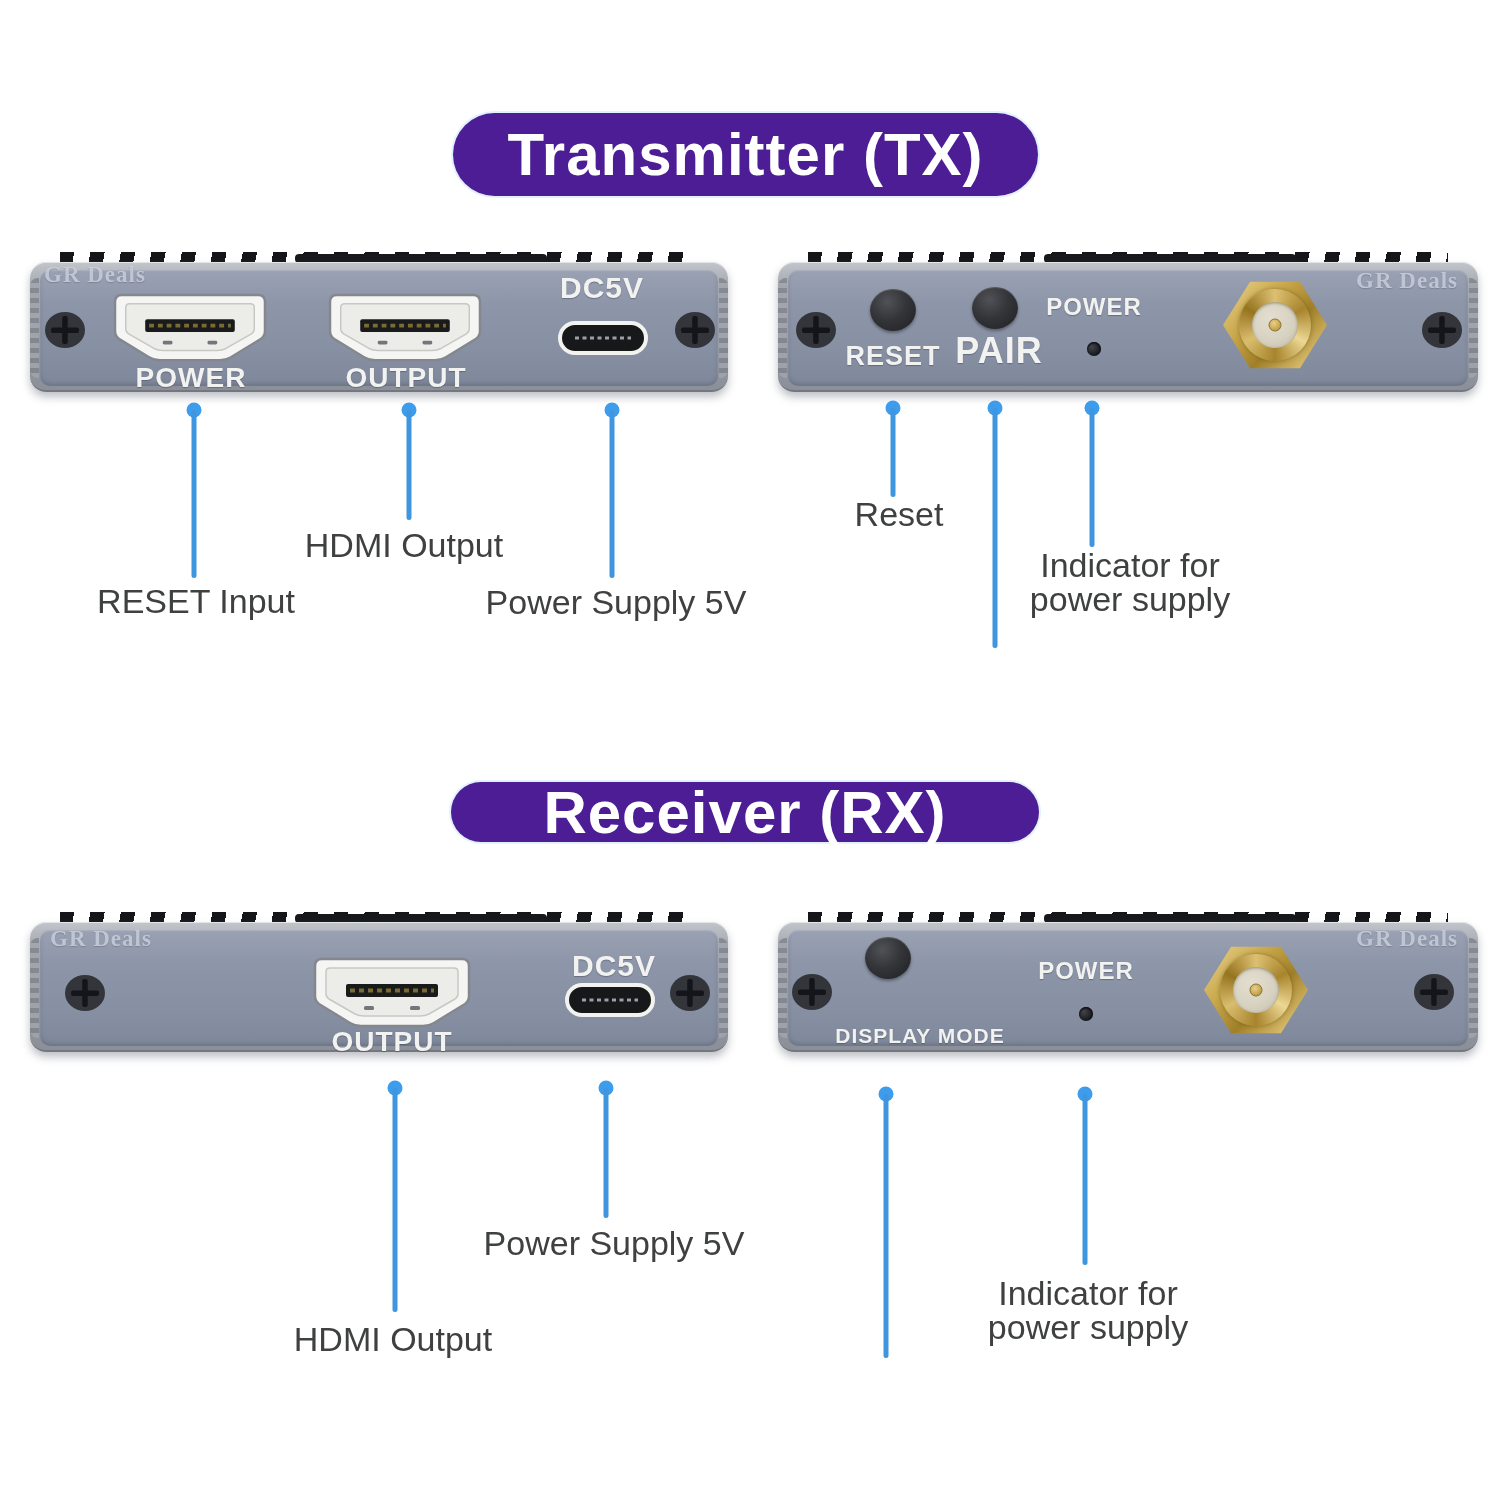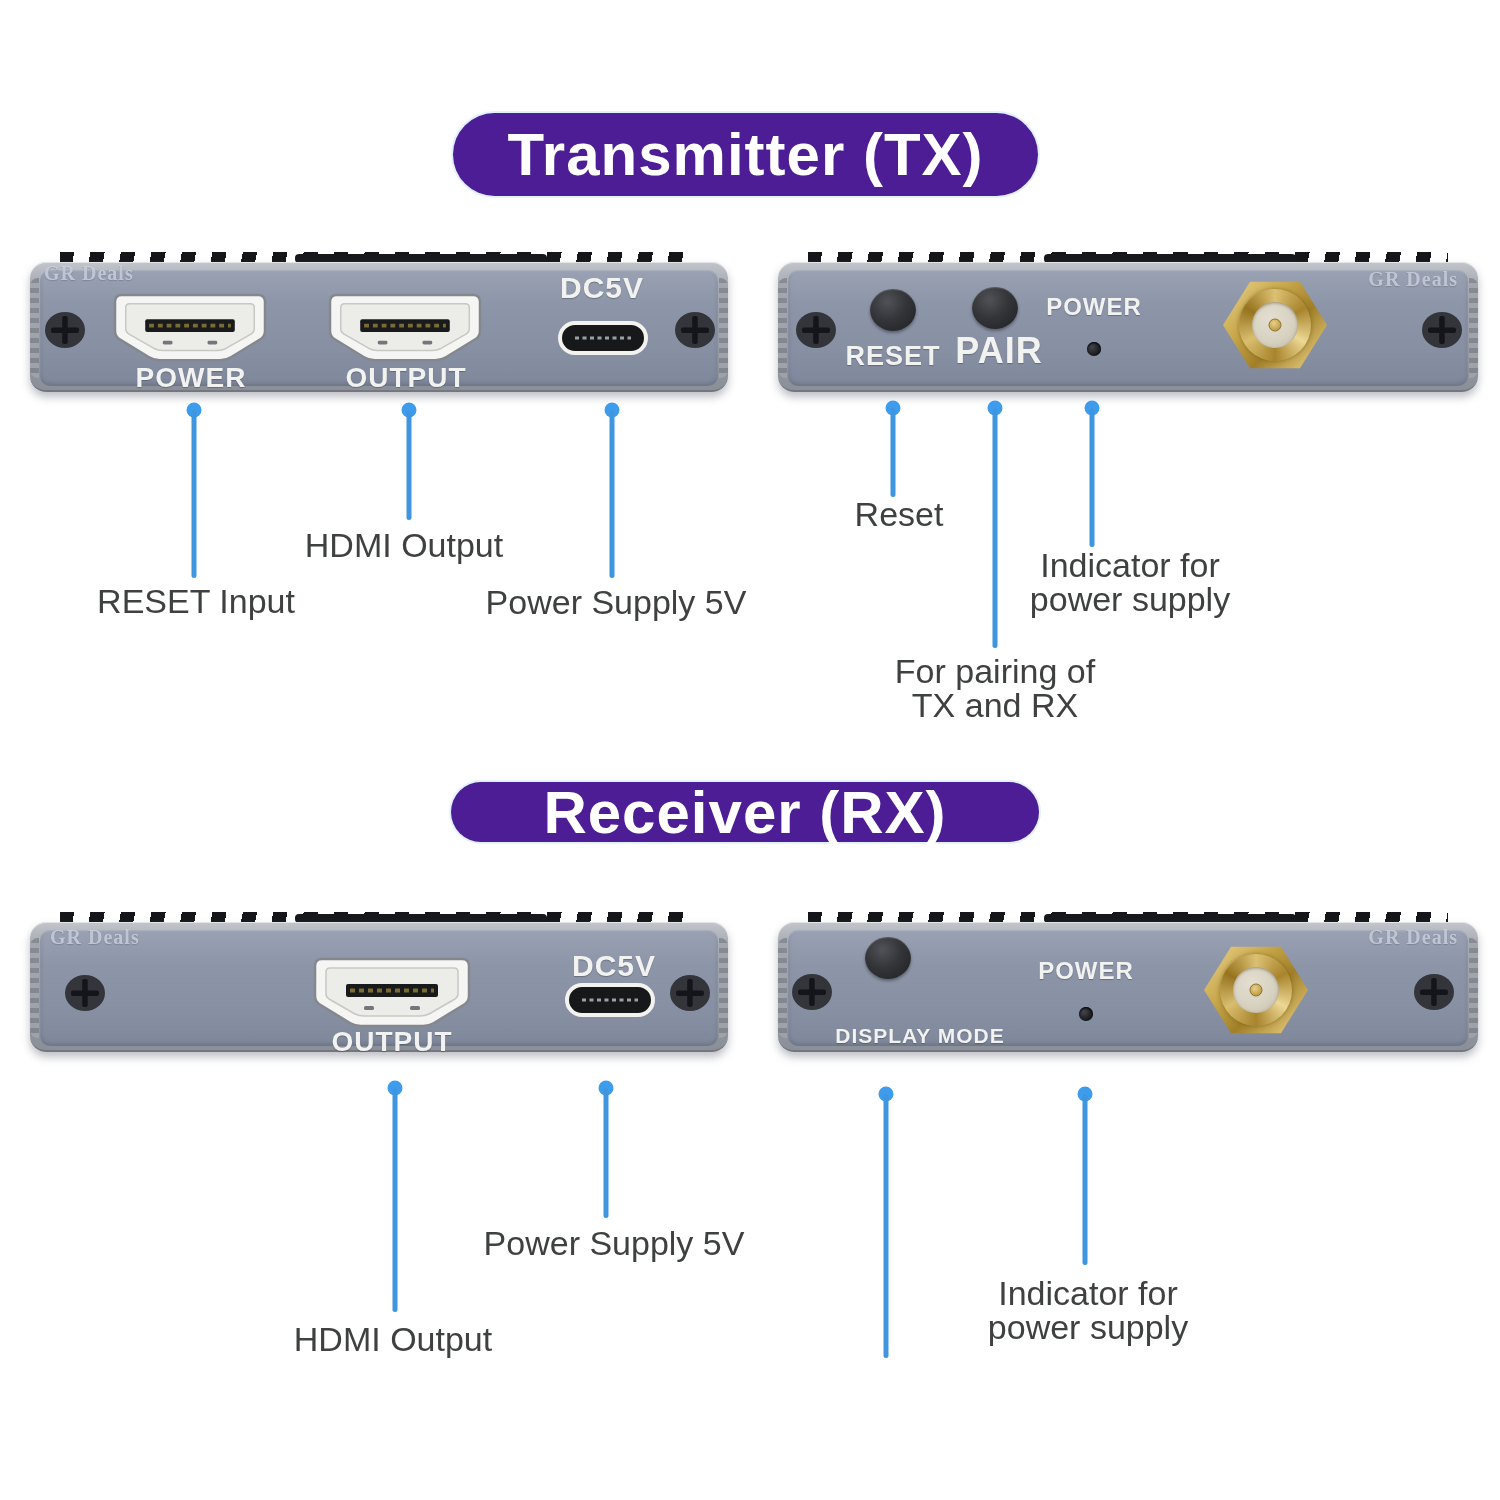--- a/index.html
+++ b/index.html
@@ -39,21 +39,21 @@
   .chassis::before{left:0;border-radius:8px 0 0 8px;}
   .chassis::after{right:0;border-radius:0 8px 8px 0;}
   .face{
     position:absolute;left:10px;right:10px;top:26px;bottom:10px;
     background:linear-gradient(180deg,#99a1b3 0%,#8d95a8 30%,#8790a3 70%,#7f889b 100%);
     border-radius:10px;
     box-shadow:inset 0 1px 2px rgba(255,255,255,0.25), inset 0 -2px 4px rgba(40,45,60,0.25);
   }
   .wm{
     position:absolute;font-family:"Liberation Serif",serif;font-weight:bold;
-    font-size:20px;color:rgba(202,208,221,0.85);letter-spacing:1px;
+    font-size:23px;color:rgba(202,208,221,0.85);letter-spacing:1px;
     text-shadow:0 1px 1px rgba(80,86,100,0.35);white-space:nowrap;
   }
   .port-label{
     position:absolute;color:#f2f3f1;font-weight:bold;white-space:nowrap;
     transform:translate(-50%,-50%);letter-spacing:1px;
     text-shadow:0 1px 1px rgba(50,55,70,0.4);
   }
   .pushbtn{
     position:absolute;width:46px;height:42px;border-radius:50%;
     background:radial-gradient(circle at 38% 30%,#515257 0%,#343539 45%,#1f2024 100%);
@@ -220,24 +220,20 @@
   <div class="cdot" style="left:612px;top:410px"></div>
   <div class="cline" style="left:612px;top:410px;height:168px"></div>
   <div class="clabel" style="left:616px;top:585px">Power Supply 5V</div>
 
   <div class="cdot" style="left:893px;top:408px"></div>
   <div class="cline" style="left:893px;top:408px;height:89px"></div>
   <div class="clabel" style="left:899px;top:497px">Reset</div>
 
   <div class="cdot" style="left:995px;top:408px"></div>
   <div class="cline" style="left:995px;top:408px;height:240px"></div>
-  <div class="clabel" style="left:995px;top:654px">
-    <span class="ln">For pairing of</span>
-    <span class="ln">TX and RX</span>
-  </div>
 
   <div class="cdot" style="left:1092px;top:408px"></div>
   <div class="cline" style="left:1092px;top:408px;height:139px"></div>
   <div class="clabel" style="left:1130px;top:548px">
     <span class="ln">Indicator for</span>
     <span class="ln">power supply</span>
   </div>
 
   <div class="badge" style="left:451px;top:782px;width:588px;height:60px">
     <span>Receiver (RX)</span>

